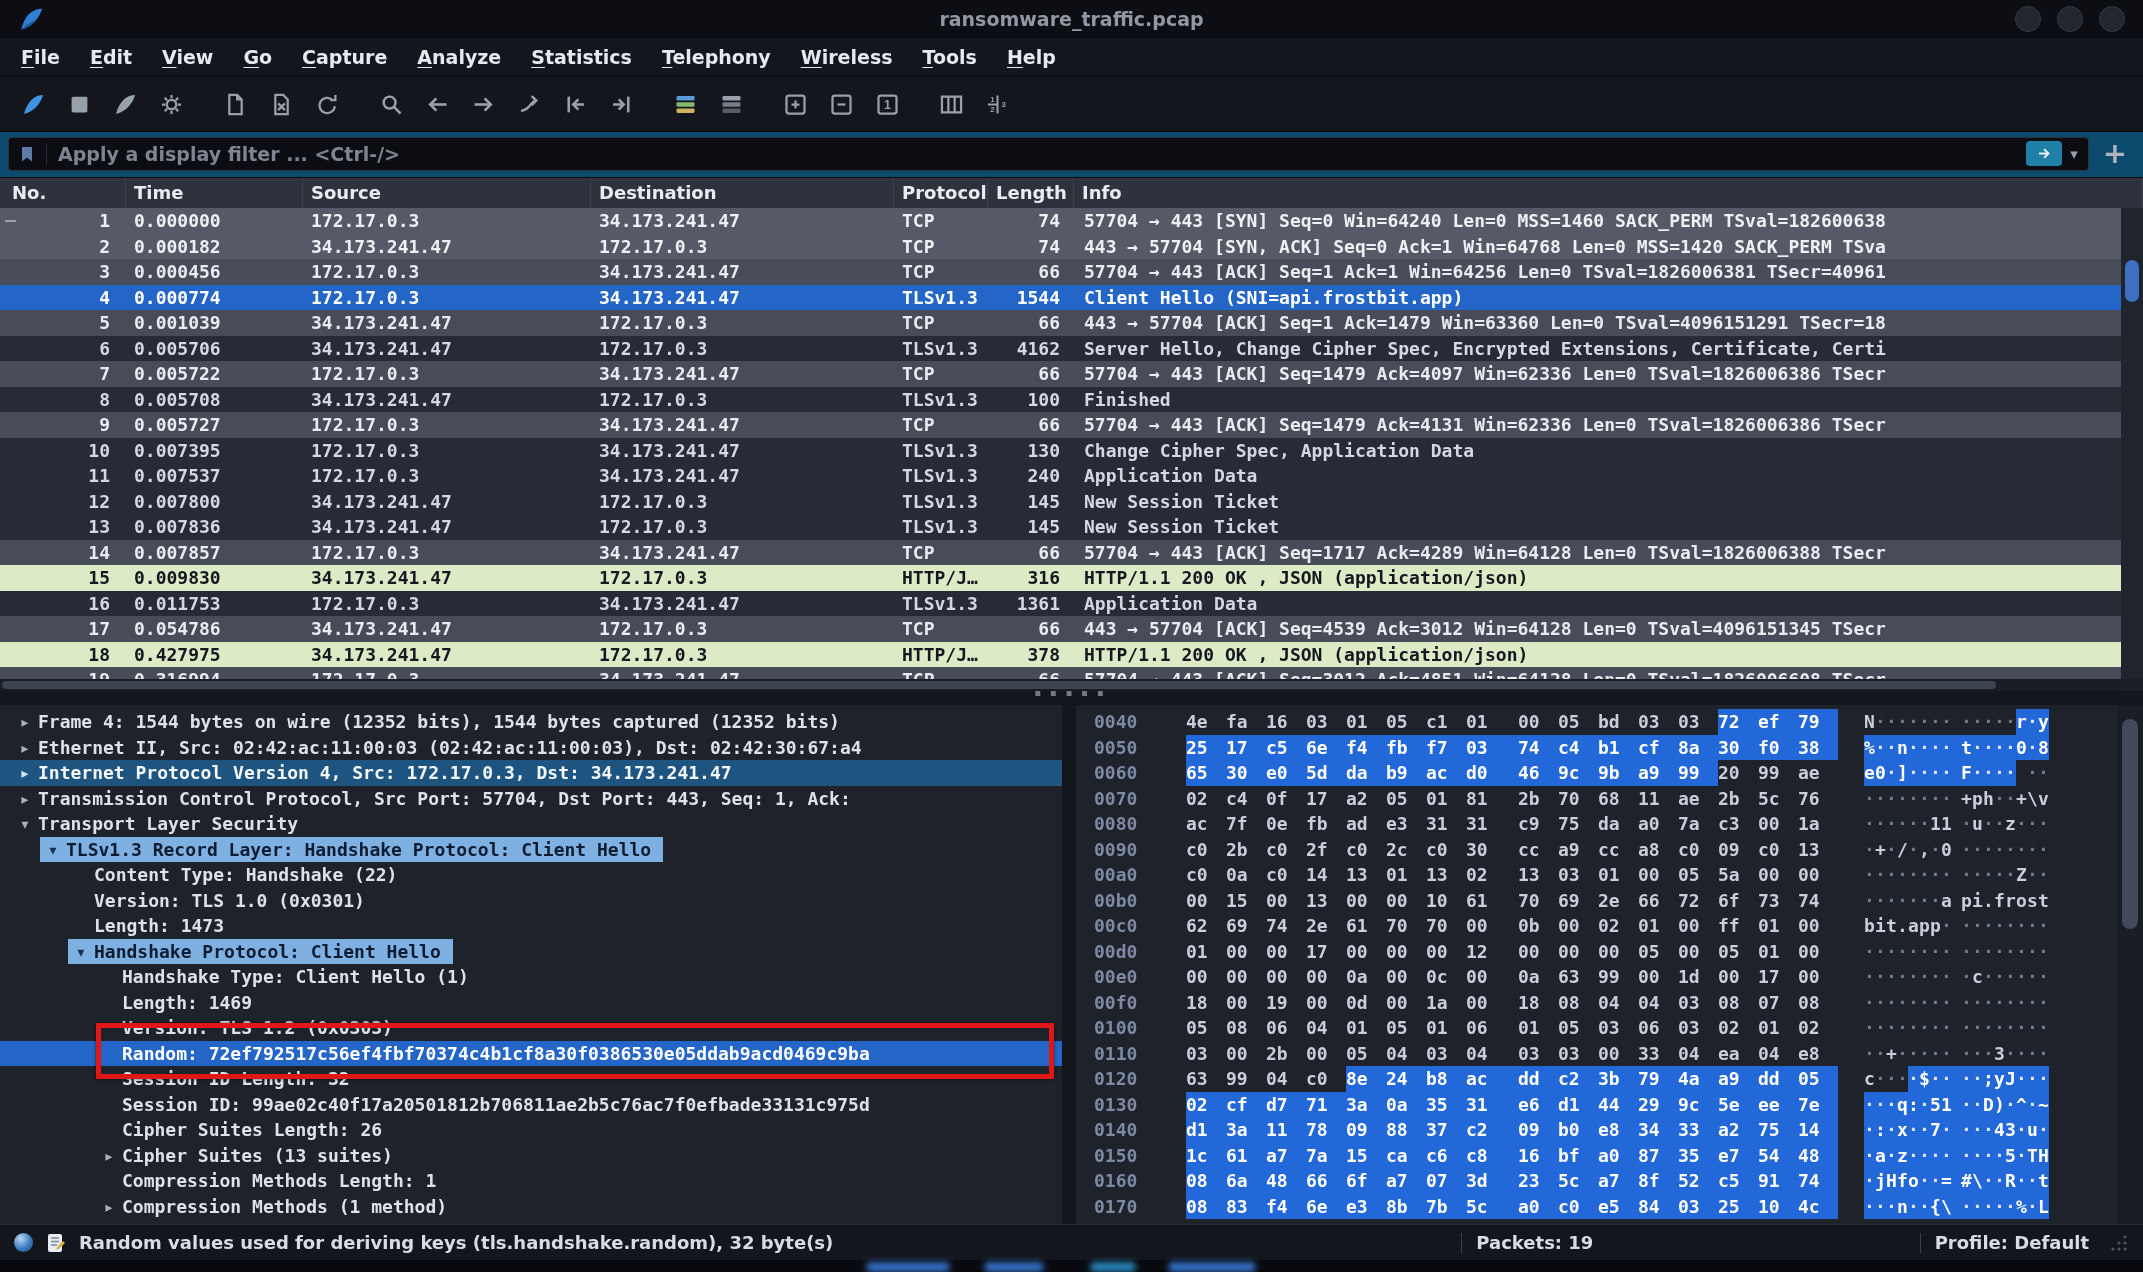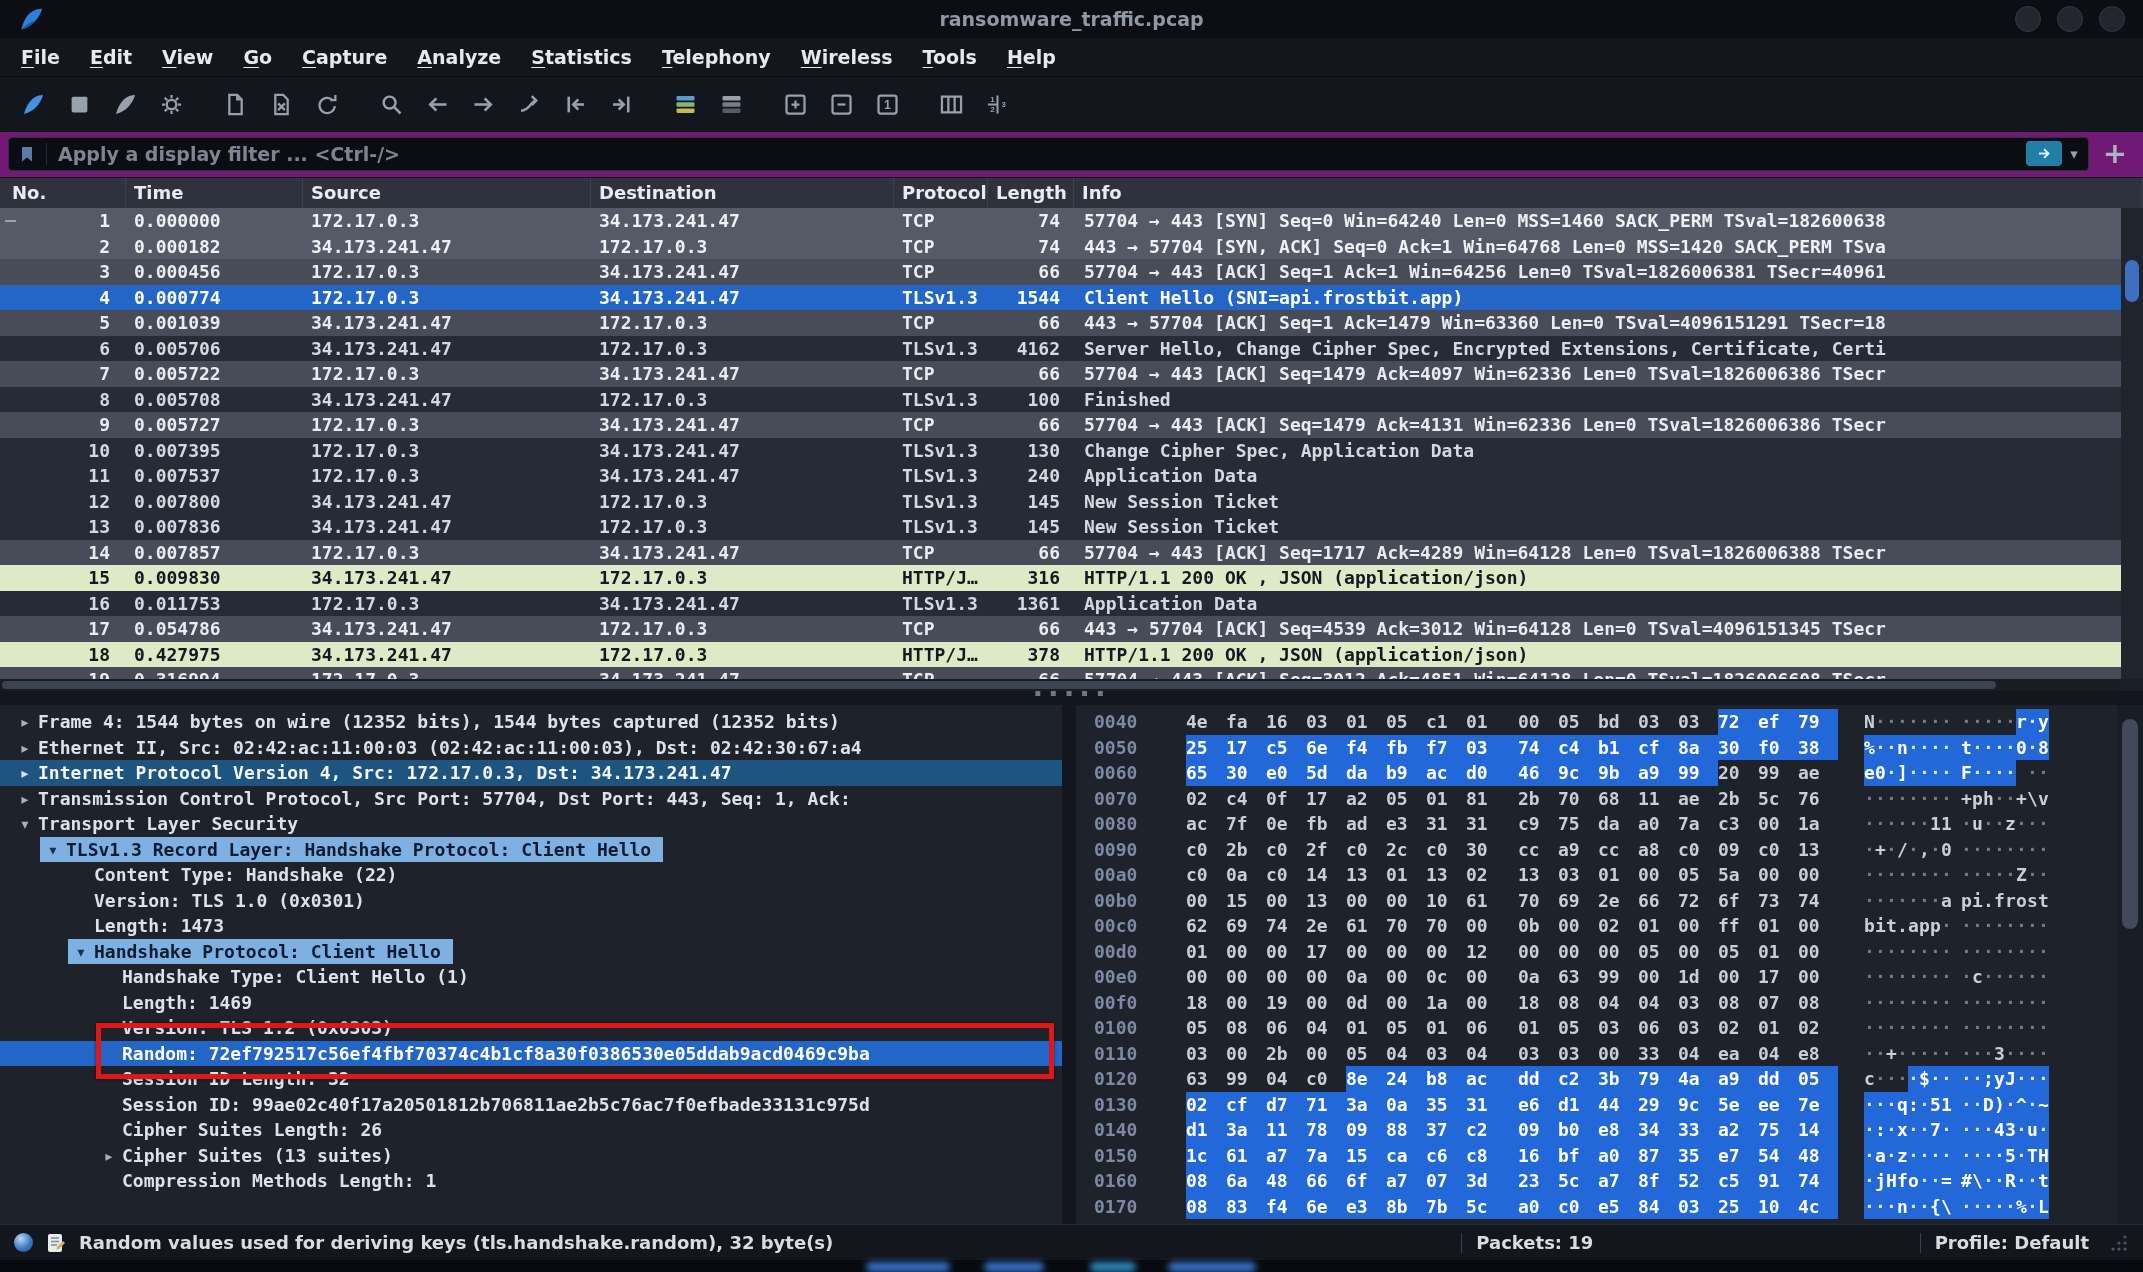--- a/index.html
+++ b/index.html
@@ -14,21 +14,21 @@
   
   .menubar{height:38px;background:#14161d;display:flex;align-items:center;padding:0 6px;border-bottom:1px solid #0a0c10;}
   .menu-item{padding:6px 15px;font-size:19px;color:#e6e9ee;}
   .menu-item .u{text-decoration:underline;text-underline-offset:3px;}
   
   .toolbar{height:54px;background:#14161d;display:flex;align-items:center;padding:0 10px;border-bottom:1px solid #0a0c10;}
   .tb{width:46px;height:42px;display:flex;align-items:center;justify-content:center;color:#98a0ac;border-radius:4px;}
   .tb svg{width:27px;height:27px;}
   .tb-sep{width:18px;height:1px;}
   
-  .filterbar{height:46px;background:#701a75;display:flex;align-items:center;gap:10px;
+  .filterbar{height:46px;background:#0c4a6e;display:flex;align-items:center;gap:10px;
              padding:5px 12px 7px 8px;box-sizing:border-box;border-bottom:1px solid #0a0c10;}
   .filter-field{flex:1;height:34px;background:#0b0d12;border:1px solid #2c313c;border-radius:4px;
                 display:flex;align-items:center;padding:0 8px;box-sizing:border-box;}
   .fbookmark{display:flex;align-items:center;padding-right:9px;margin-right:11px;border-right:1px solid #262b34;}
   .fbookmark svg{width:20px;height:22px;}
   .fplaceholder{color:#7e8591;font-size:19px;}
   .fapply{margin-left:auto;width:36px;height:25px;background:#1f7fa6;border-radius:4px;
           display:flex;align-items:center;justify-content:center;}
   .fapply svg{width:19px;height:19px;}
   .fcaret{color:#98a0ac;font-size:15px;margin:0 2px 0 8px;}
@@ -500,20 +500,21 @@
         <div class="trow" style="padding-left: 68px;"><span class="lbwrap"><span class="arrow">▾</span><span class="ttext">Handshake Protocol: Client Hello</span></span></div>
         <div class="trow" style="padding-left: 96px;"><span class="arrow"></span><span class="ttext">Handshake Type: Client Hello (1)</span></div>
         <div class="trow" style="padding-left: 96px;"><span class="arrow"></span><span class="ttext">Length: 1469</span></div>
         <div class="trow" style="padding-left: 96px;"><span class="arrow"></span><span class="ttext">Version: TLS 1.2 (0x0303)</span></div>
         <div class="trow sel" style="padding-left: 96px;"><span class="arrow"></span><span class="ttext">Random: 72ef792517c56ef4fbf70374c4b1cf8a30f0386530e05ddab9acd0469c9ba</span></div>
         <div class="trow" style="padding-left: 96px;"><span class="arrow"></span><span class="ttext">Session ID Length: 32</span></div>
         <div class="trow" style="padding-left: 96px;"><span class="arrow"></span><span class="ttext">Session ID: 99ae02c40f17a20501812b706811ae2b5c76ac7f0efbade33131c975d</span></div>
         <div class="trow" style="padding-left: 96px;"><span class="arrow"></span><span class="ttext">Cipher Suites Length: 26</span></div>
         <div class="trow" style="padding-left: 96px;"><span class="arrow">▸</span><span class="ttext">Cipher Suites (13 suites)</span></div>
         <div class="trow" style="padding-left: 96px;"><span class="arrow"></span><span class="ttext">Compression Methods Length: 1</span></div>
+        <div class="trow" style="padding-left: 96px;"><span class="arrow">▸</span><span class="ttext">Compression Methods (1 method)</span></div>
       </div>
     <div class="vsplit"></div>
     <div class="hexpane" id="hexpane">
         <div class="hrow"><span class="off">0040</span><span class="b">4e</span><span class="b">fa</span><span class="b">16</span><span class="b">03</span><span class="b">01</span><span class="b">05</span><span class="b">c1</span><span class="b">01</span><span class="b g8">00</span><span class="b">05</span><span class="b">bd</span><span class="b">03</span><span class="b">03</span><span class="b hl">72</span><span class="b hl">ef</span><span class="b hl">79</span><span class="asc"><span class="ac">N</span><span class="ac dim">·</span><span class="ac dim">·</span><span class="ac dim">·</span><span class="ac dim">·</span><span class="ac dim">·</span><span class="ac dim">·</span><span class="ac dim">·</span><span class="ac g8 dim">·</span><span class="ac dim">·</span><span class="ac dim">·</span><span class="ac dim">·</span><span class="ac dim">·</span><span class="ac hl">r</span><span class="ac hl dim">·</span><span class="ac hl">y</span></span></div>
         <div class="hrow"><span class="off">0050</span><span class="b hl">25</span><span class="b hl">17</span><span class="b hl">c5</span><span class="b hl">6e</span><span class="b hl">f4</span><span class="b hl">fb</span><span class="b hl">f7</span><span class="b hl">03</span><span class="b g8 hl">74</span><span class="b hl">c4</span><span class="b hl">b1</span><span class="b hl">cf</span><span class="b hl">8a</span><span class="b hl">30</span><span class="b hl">f0</span><span class="b hl">38</span><span class="asc"><span class="ac hl">%</span><span class="ac hl dim">·</span><span class="ac hl dim">·</span><span class="ac hl">n</span><span class="ac hl dim">·</span><span class="ac hl dim">·</span><span class="ac hl dim">·</span><span class="ac hl dim">·</span><span class="ac g8 hl">t</span><span class="ac hl dim">·</span><span class="ac hl dim">·</span><span class="ac hl dim">·</span><span class="ac hl dim">·</span><span class="ac hl">0</span><span class="ac hl dim">·</span><span class="ac hl">8</span></span></div>
         <div class="hrow"><span class="off">0060</span><span class="b hl">65</span><span class="b hl">30</span><span class="b hl">e0</span><span class="b hl">5d</span><span class="b hl">da</span><span class="b hl">b9</span><span class="b hl">ac</span><span class="b hl">d0</span><span class="b g8 hl">46</span><span class="b hl">9c</span><span class="b hl">9b</span><span class="b hl">a9</span><span class="b hl">99</span><span class="b">20</span><span class="b">99</span><span class="b">ae</span><span class="asc"><span class="ac hl">e</span><span class="ac hl">0</span><span class="ac hl dim">·</span><span class="ac hl">]</span><span class="ac hl dim">·</span><span class="ac hl dim">·</span><span class="ac hl dim">·</span><span class="ac hl dim">·</span><span class="ac g8 hl">F</span><span class="ac hl dim">·</span><span class="ac hl dim">·</span><span class="ac hl dim">·</span><span class="ac hl dim">·</span><span class="ac">&nbsp;</span><span class="ac dim">·</span><span class="ac dim">·</span></span></div>
         <div class="hrow"><span class="off">0070</span><span class="b">02</span><span class="b">c4</span><span class="b">0f</span><span class="b">17</span><span class="b">a2</span><span class="b">05</span><span class="b">01</span><span class="b">81</span><span class="b g8">2b</span><span class="b">70</span><span class="b">68</span><span class="b">11</span><span class="b">ae</span><span class="b">2b</span><span class="b">5c</span><span class="b">76</span><span class="asc"><span class="ac dim">·</span><span class="ac dim">·</span><span class="ac dim">·</span><span class="ac dim">·</span><span class="ac dim">·</span><span class="ac dim">·</span><span class="ac dim">·</span><span class="ac dim">·</span><span class="ac g8">+</span><span class="ac">p</span><span class="ac">h</span><span class="ac dim">·</span><span class="ac dim">·</span><span class="ac">+</span><span class="ac">\</span><span class="ac">v</span></span></div>
         <div class="hrow"><span class="off">0080</span><span class="b">ac</span><span class="b">7f</span><span class="b">0e</span><span class="b">fb</span><span class="b">ad</span><span class="b">e3</span><span class="b">31</span><span class="b">31</span><span class="b g8">c9</span><span class="b">75</span><span class="b">da</span><span class="b">a0</span><span class="b">7a</span><span class="b">c3</span><span class="b">00</span><span class="b">1a</span><span class="asc"><span class="ac dim">·</span><span class="ac dim">·</span><span class="ac dim">·</span><span class="ac dim">·</span><span class="ac dim">·</span><span class="ac dim">·</span><span class="ac">1</span><span class="ac">1</span><span class="ac g8 dim">·</span><span class="ac">u</span><span class="ac dim">·</span><span class="ac dim">·</span><span class="ac">z</span><span class="ac dim">·</span><span class="ac dim">·</span><span class="ac dim">·</span></span></div>
         <div class="hrow"><span class="off">0090</span><span class="b">c0</span><span class="b">2b</span><span class="b">c0</span><span class="b">2f</span><span class="b">c0</span><span class="b">2c</span><span class="b">c0</span><span class="b">30</span><span class="b g8">cc</span><span class="b">a9</span><span class="b">cc</span><span class="b">a8</span><span class="b">c0</span><span class="b">09</span><span class="b">c0</span><span class="b">13</span><span class="asc"><span class="ac dim">·</span><span class="ac">+</span><span class="ac dim">·</span><span class="ac">/</span><span class="ac dim">·</span><span class="ac">,</span><span class="ac dim">·</span><span class="ac">0</span><span class="ac g8 dim">·</span><span class="ac dim">·</span><span class="ac dim">·</span><span class="ac dim">·</span><span class="ac dim">·</span><span class="ac dim">·</span><span class="ac dim">·</span><span class="ac dim">·</span></span></div>
         <div class="hrow"><span class="off">00a0</span><span class="b">c0</span><span class="b">0a</span><span class="b">c0</span><span class="b">14</span><span class="b">13</span><span class="b">01</span><span class="b">13</span><span class="b">02</span><span class="b g8">13</span><span class="b">03</span><span class="b">01</span><span class="b">00</span><span class="b">05</span><span class="b">5a</span><span class="b">00</span><span class="b">00</span><span class="asc"><span class="ac dim">·</span><span class="ac dim">·</span><span class="ac dim">·</span><span class="ac dim">·</span><span class="ac dim">·</span><span class="ac dim">·</span><span class="ac dim">·</span><span class="ac dim">·</span><span class="ac g8 dim">·</span><span class="ac dim">·</span><span class="ac dim">·</span><span class="ac dim">·</span><span class="ac dim">·</span><span class="ac">Z</span><span class="ac dim">·</span><span class="ac dim">·</span></span></div>

